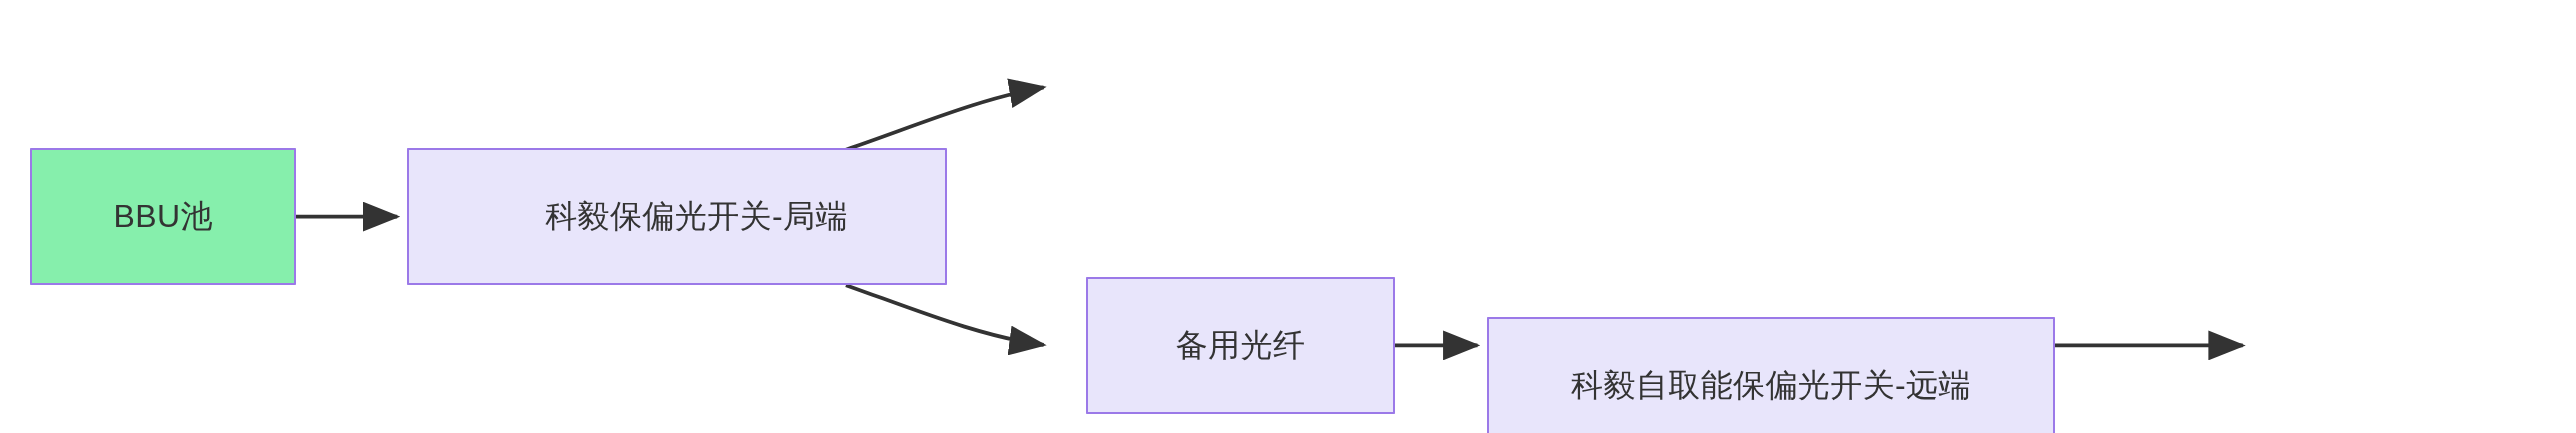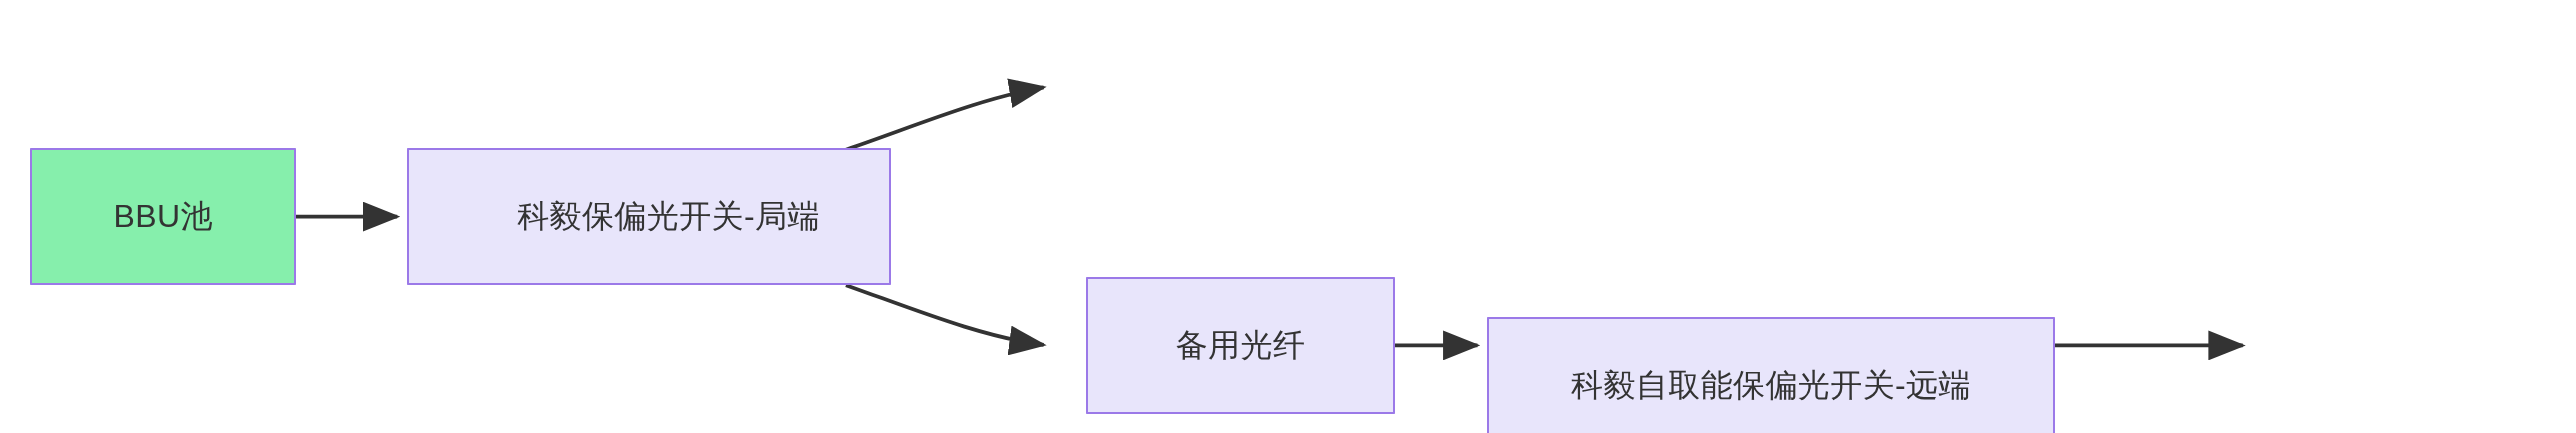--- a/index.html
+++ b/index.html
@@ -66,21 +66,21 @@
 
     <line x1="1640" y1="415.5" x2="1778" y2="415.5" stroke="#333333" stroke-width="4.5" marker-end="url(#arrowhead)"></line>
 
     <line x1="2473" y1="415.5" x2="2699" y2="415.5" stroke="#333333" stroke-width="4.5" marker-end="url(#arrowhead)"></line>
   </svg>
 
   <div class="node" id="node-bbu-pool" style="left: 18.3px; top: 148px; width: 266px; height: 137px; background: #86efac; border-color: rgb(155, 121, 232); color: rgb(51, 51, 51); margin-left: 12px;">
     <span class="node-label">BBU池</span>
   </div>
 
-  <div class="node" id="node-ky-pm-switch-local" style="left: 407px; top: 148px; width: 484px; height: 137px; background: rgb(232, 229, 251); border-color: rgb(155, 121, 232); color: rgb(51, 51, 51); padding-left: 39px;">
+  <div class="node" id="node-ky-pm-switch-local" style="left: 407px; top: 148px; width: 540px; height: 137px; background: rgb(232, 229, 251); border-color: rgb(155, 121, 232); color: rgb(51, 51, 51); padding-left: 39px;">
     <span class="node-label">科毅保偏光开关-局端</span>
   </div>
 
 
   <div class="node" id="node-backup-fiber" style="left: 1086px; top: 277px; width: 309px; height: 137px; background: rgb(232, 229, 251); border-color: rgb(155, 121, 232); color: rgb(51, 51, 51);">
     <span class="node-label">备用光纤</span>
   </div>
 
   <div class="node" id="node-ky-self-power-pm-switch-remote" style="left: 1487px; top: 277px; width: 568px; height: 137px; background: rgb(232, 229, 251); border-color: rgb(155, 121, 232); color: rgb(51, 51, 51); margin-top: 40px;">
     <span class="node-label">科毅自取能保偏光开关-远端</span>

